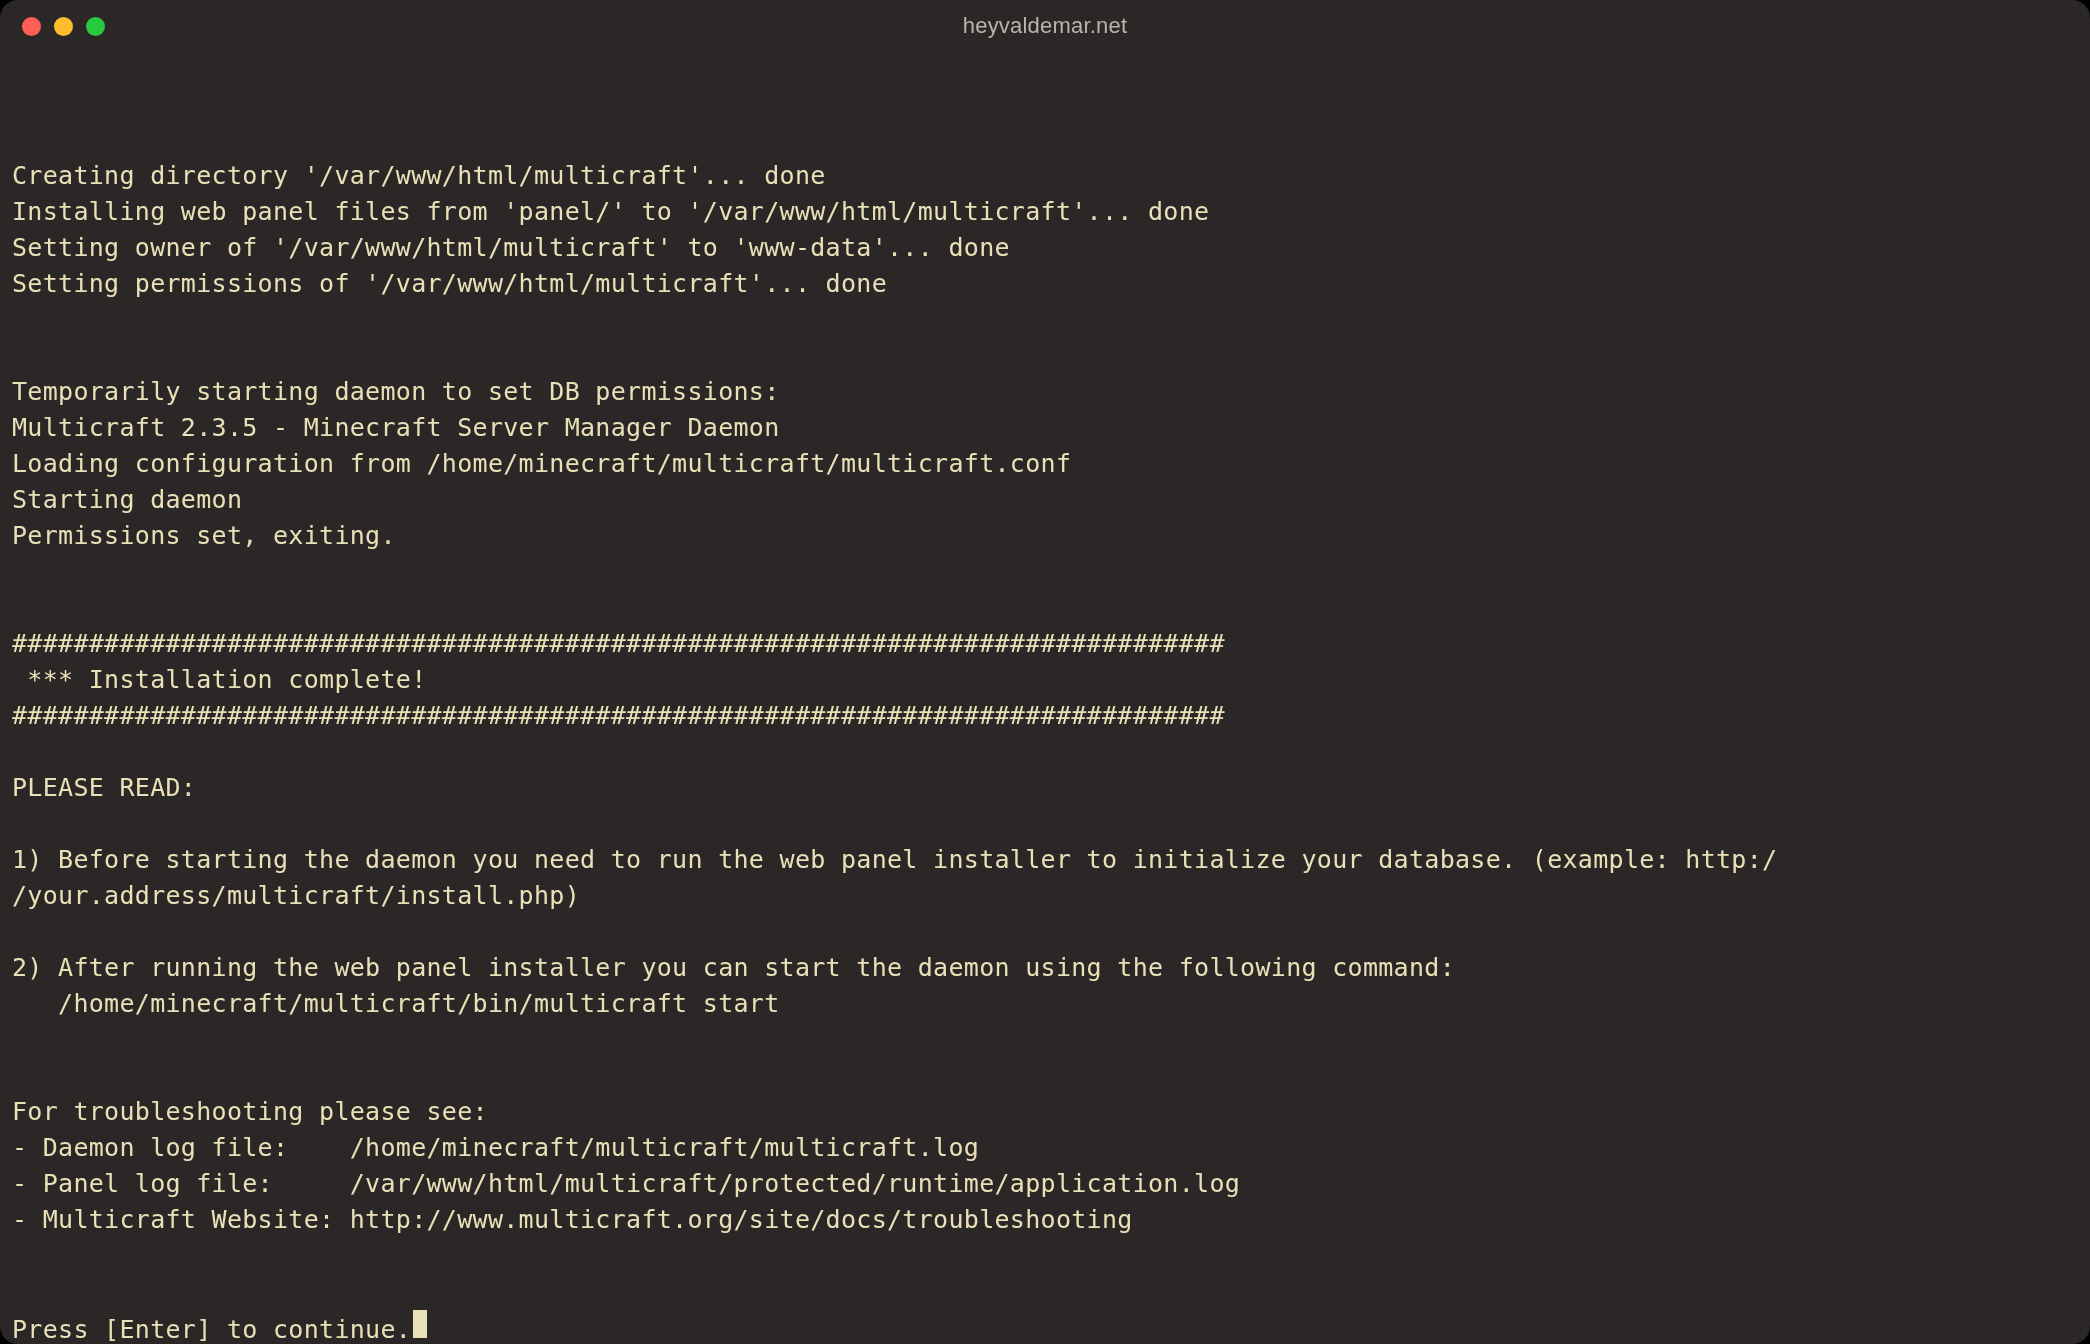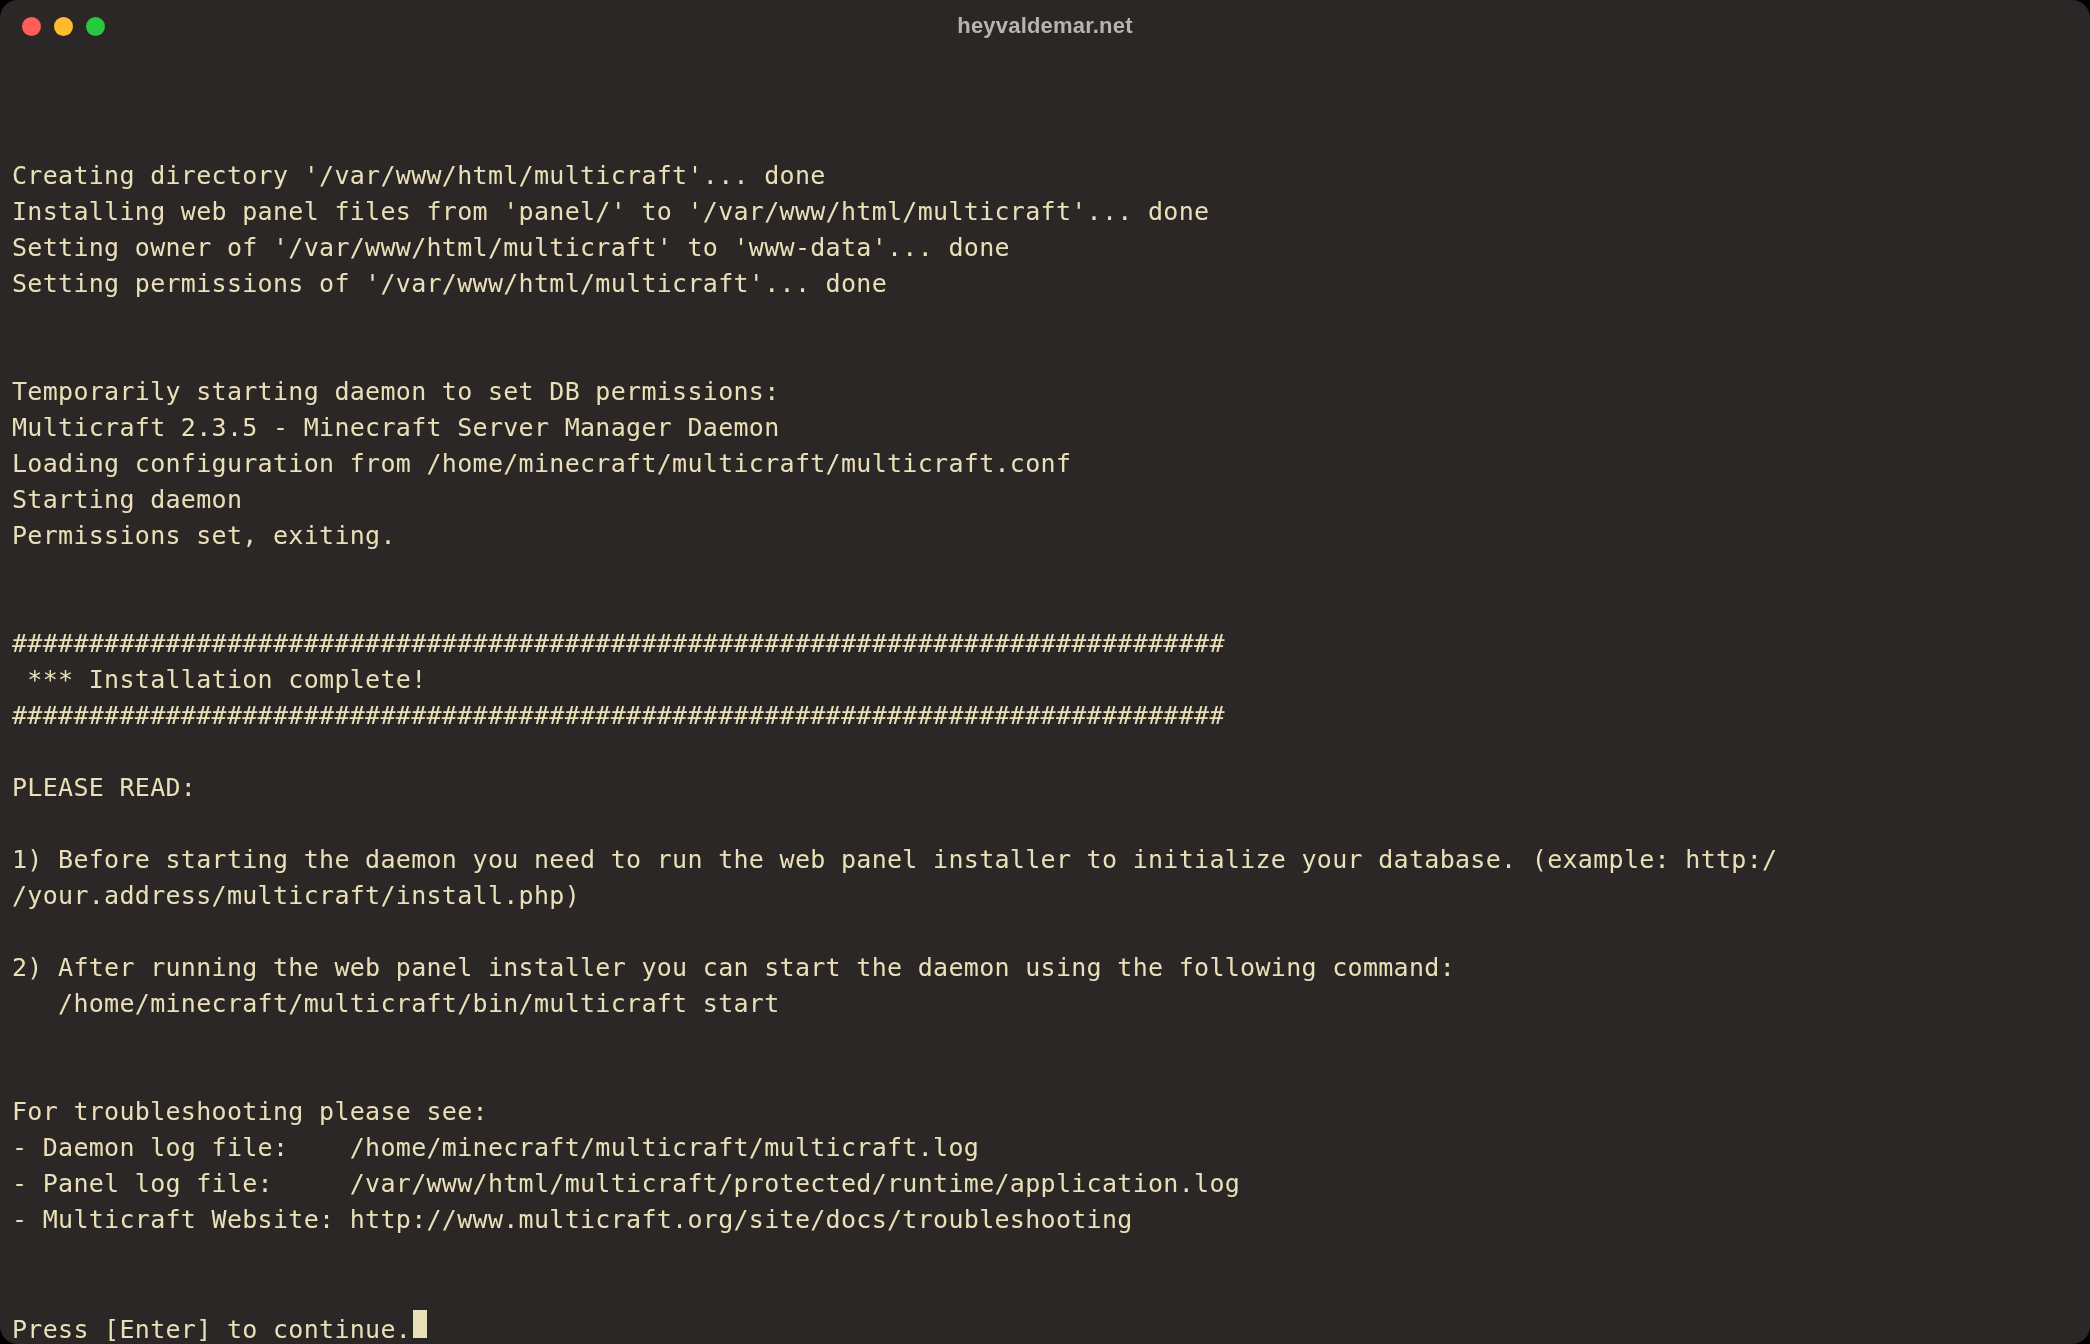--- a/index.html
+++ b/index.html
@@ -39,21 +39,21 @@
     height: 19px;
     border-radius: 50%;
   }
   .light.red    { background: #ff5f56; }
   .light.yellow { background: #ffbd2e; }
   .light.green  { background: #27c93f; }
   .title {
     margin: 0 auto;
     color: #b8b4ad;
     font-size: 22px;
-    font-weight: 700;
+    font-weight: 400;
     font-family: -apple-system, "Helvetica Neue", Arial, sans-serif;
     letter-spacing: 0.2px;
   }
   .term {
     padding: 70px 12px 0 12px;
     color: #e9e0b8;
     font-size: 25px;
     line-height: 36px;
     white-space: pre;
     letter-spacing: 0.3px;

